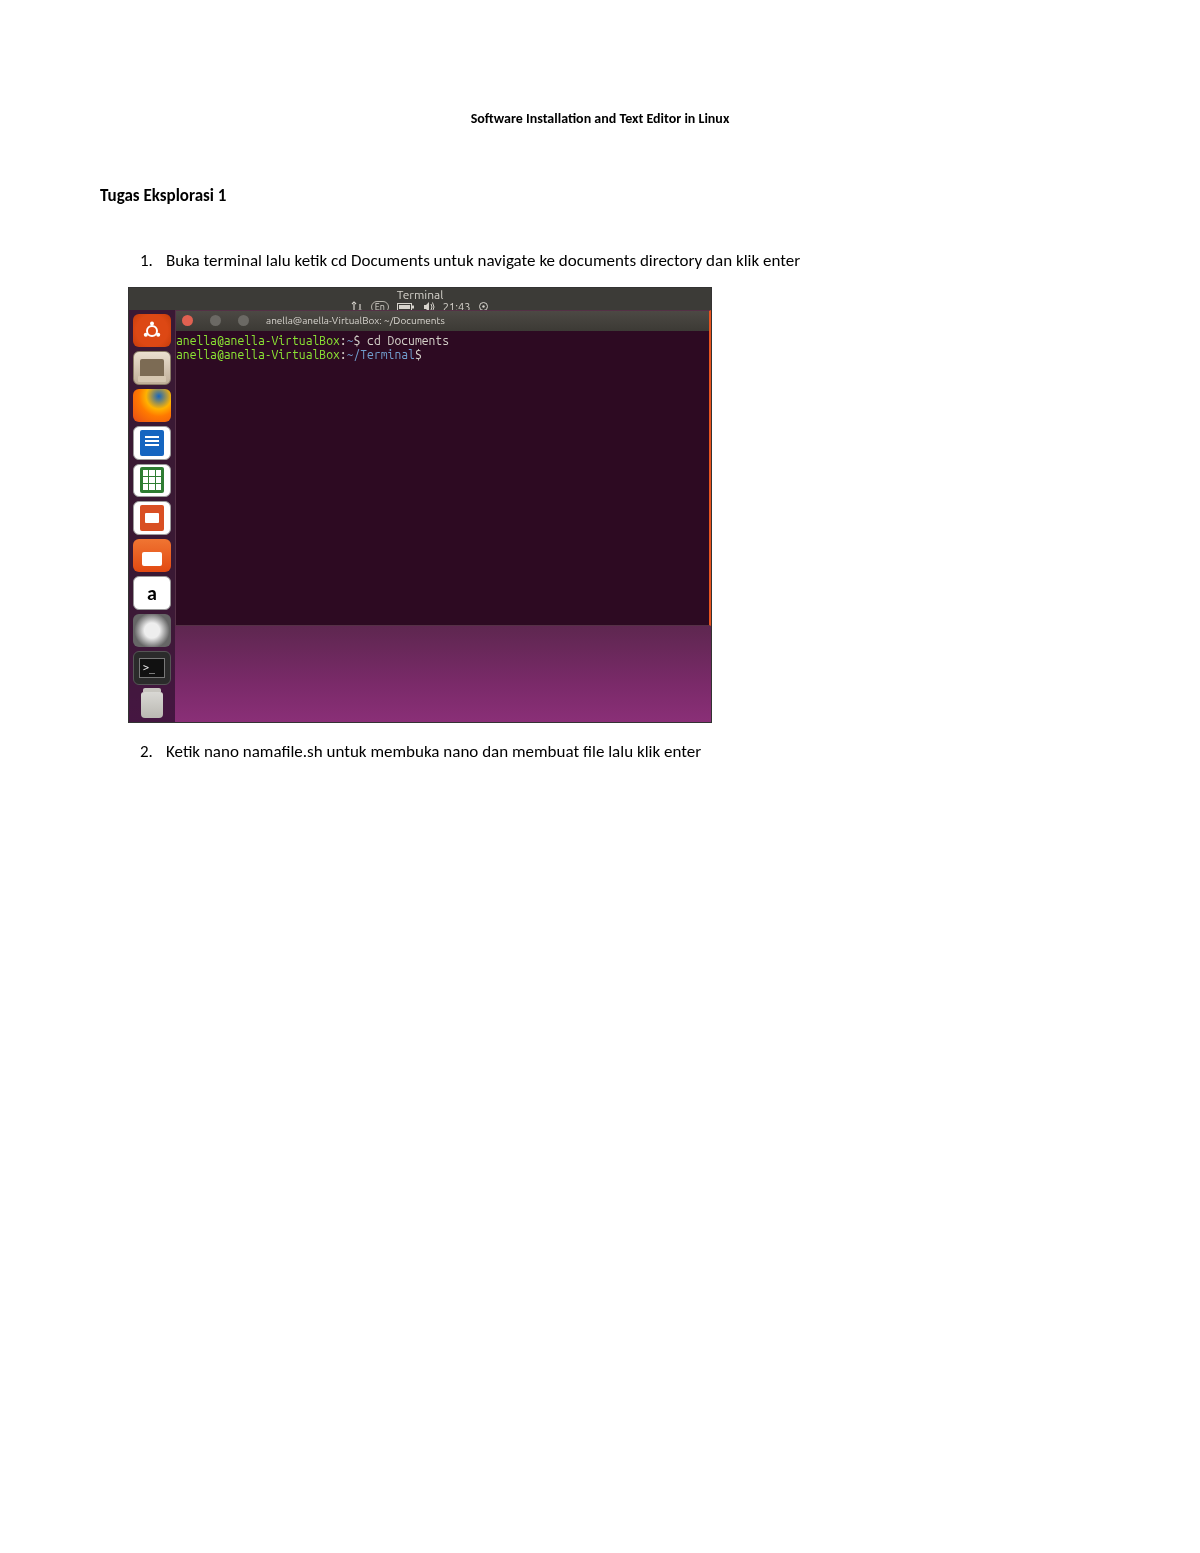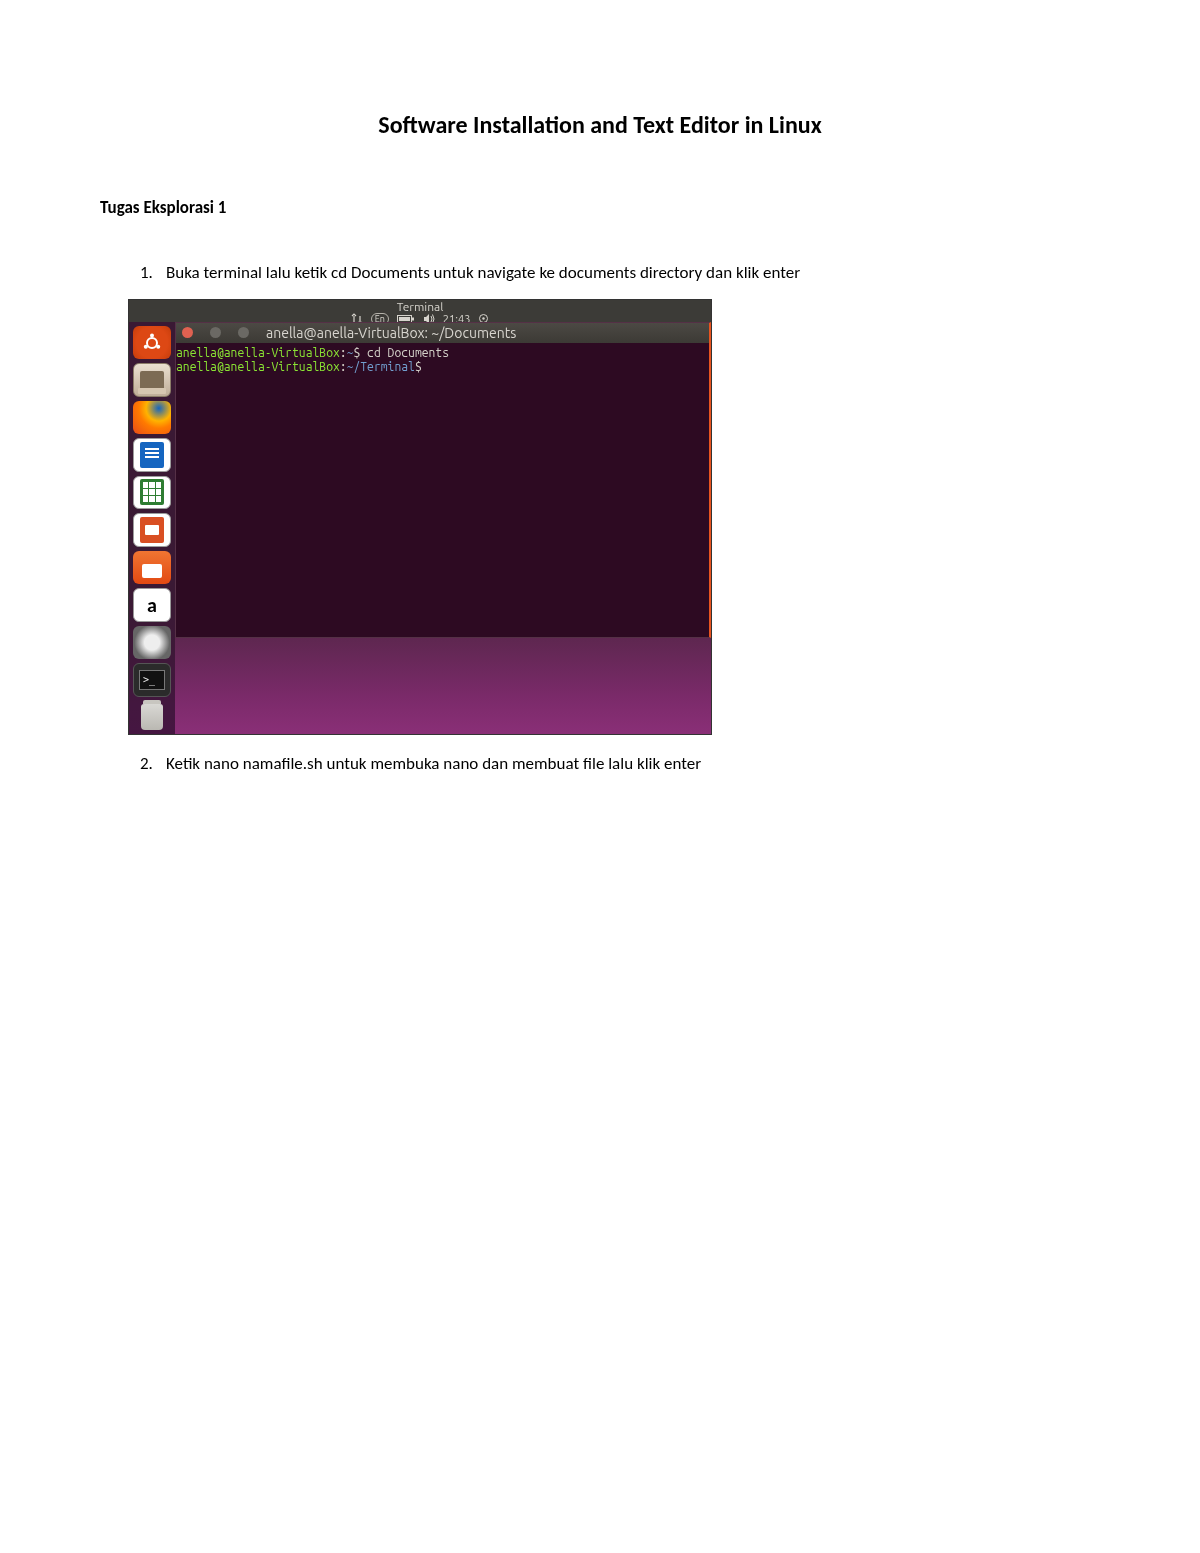--- a/index.html
+++ b/index.html
@@ -1,18 +1,18 @@
 <!DOCTYPE html>
 <html><head>
   <meta charset="utf-8">
   <style>
     * { margin:0; padding:0; box-sizing:border-box; }
     body { width:1200px; height:1553px; background:#fff; font-family:"Calibri","Arial",sans-serif; color:#000; }
     .page { padding:110px 100px 0 100px; }
-    .doc-title { text-align:center; font-weight:700; font-size:24px; margin-bottom:58px; }
+    .doc-title { text-align:center; font-weight:700; font-size:14px; margin-bottom:58px; }
     .section-heading { font-weight:700; font-size:17px; margin-bottom:44px; }
     .ol { list-style:none; padding-left:40px; }
     .ol-item { display:flex; align-items:flex-start; margin-bottom:14px; font-size:17px; }
     .ol-num { width:26px; flex-shrink:0; }
     .ol-text { flex:1; line-height:1.35; }
     .screenshot { width:584px; height:436px; margin:6px 0 18px 28px; position:relative; border:1px solid #333; background:linear-gradient(180deg,#5e2750 0%,#5e2750 70%,#77216f 100%); overflow:hidden; }
     
     .menubar { height:22px; background:#3c3b37; display:flex; align-items:center; color:#d6d3cc; font-size:12px; padding:0 6px; font-family:"Ubuntu","Arial",sans-serif; justify-content:space-between;flex-direction:column; }
     .menubar-left { font-weight:400; }
     .menubar-right { display:flex; align-items:center; gap:8px; font-size:11px; }
@@ -39,21 +39,21 @@
     .software-inner{ width:20px;height:14px;background:#fff;border-radius:2px;margin-top:8px;}
     .licon.amazon  { background:#fff;border:1px solid #999;color:#000;font-weight:700;}
     .licon.disc    { background:radial-gradient(circle,#eee 30%,#666 70%);}
     .licon.terminal{ background:#2b2b2b;border:1px solid #555;}
     .term-icon-inner{ width:26px;height:20px;background:#111;border:1px solid #777;display:flex;align-items:center;padding-left:3px;color:#eee;font-size:10px;font-family:monospace;}
     .licon.trash   { background:transparent;}
     .trash-inner   { width:22px;height:26px;background:linear-gradient(#d9d8d4,#bab8b2);border-radius:3px 3px 4px 4px;position:relative;}
     .trash-inner::before{content:"";position:absolute;top:-4px;left:2px;width:18px;height:4px;background:#c8c6c0;border-radius:2px 2px 0 0;}
     
     .termwin { position:absolute; left:46px; top:22px; right:0; height:316px; background:#2d0a22; border:1px solid #553046; border-right:2px solid #e95420; overflow:hidden; }
-    .term-title { height:20px; background:linear-gradient(#4c4944,#3c3a35); display:flex; align-items:center; padding:0 6px; gap:17px; font-family:"Ubuntu","Arial",sans-serif; font-size:14px; color:#d8d5cf; }
+    .term-title { height:20px; background:linear-gradient(#4c4944,#3c3a35); display:flex; align-items:center; padding:0 6px; gap:17px; font-family:"Ubuntu","Arial",sans-serif; font-size:10px; color:#d8d5cf; }
     .tb { width:11px;height:11px;border-radius:50%; }
     .tb.red{background:#e06151;} .tb.gray1{background:#6b6964;} .tb.gray2{background:#6b6964;}
     .term-body { padding:3px 0; font-family:"Ubuntu Mono","Consolas",monospace; font-size:12.2px; line-height:14px; }
     .pr-user{color:#8ae234;} .pr-colon{color:#d3d0c8;} .pr-path{color:#729fcf;} .pr-d{color:#d3d0c8;} .cmd{color:#d3d0c8;}
     .bg-lower { position:absolute; left:46px; right:0; bottom:0; top:338px; background:linear-gradient(180deg,#5e2750 0%,#7a2a69 60%,#8a2f77 100%); }
   </style>
 </head>
 <body>
 
 <div class="page">

